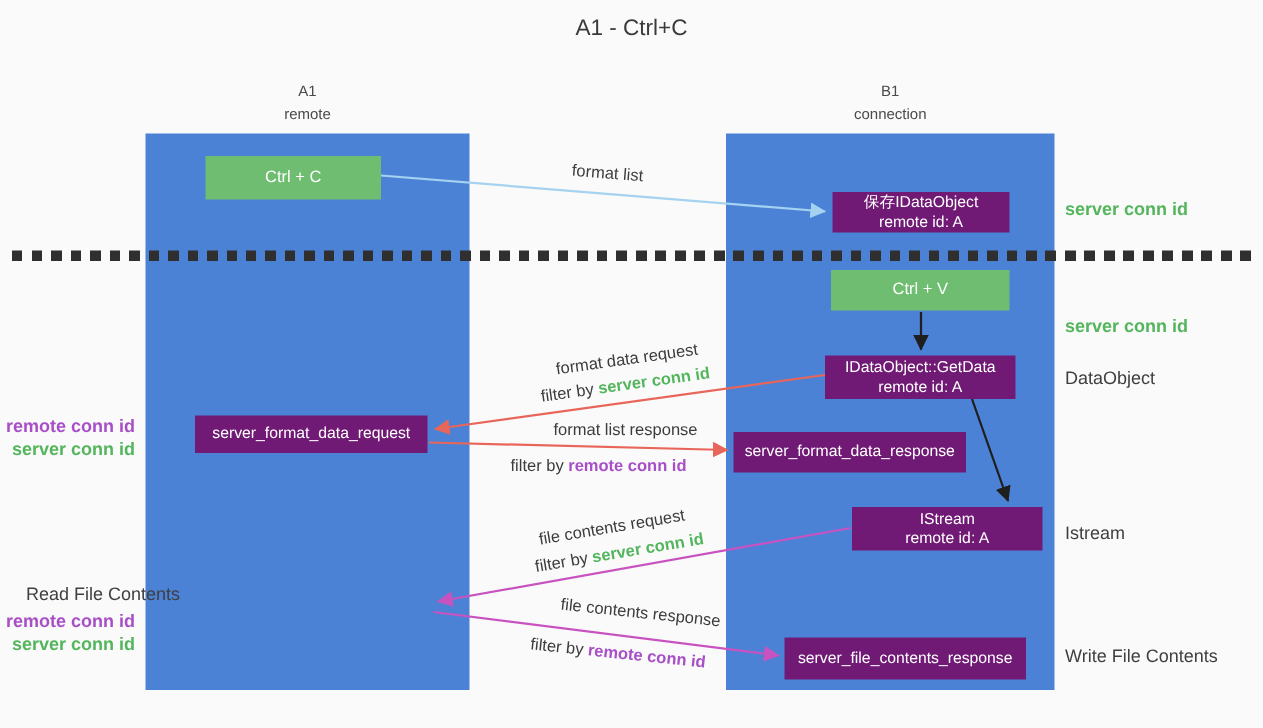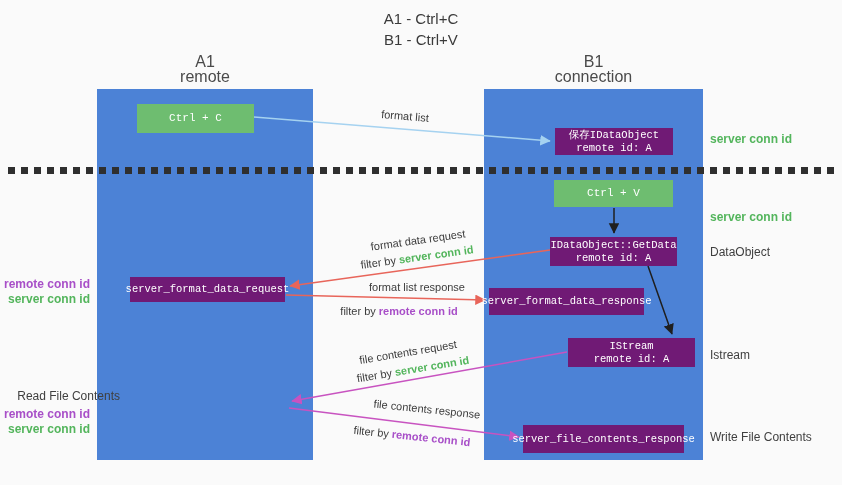--- a/index.html
+++ b/index.html
@@ -1,48 +1,47 @@
 <!DOCTYPE html>
 <html><head>
 <meta charset="utf-8">
 <style>
   html,body{margin:0;padding:0;background:#fafafa;}
   .canvas{position:relative;width:842px;height:485px;background:#fafafa;overflow:hidden;
           font-family:"Liberation Sans",sans-serif;color:#3c3c3c;}
   .title{position:absolute;top:8px;left:0;width:842px;text-align:center;
          font-size:15px;line-height:21px;color:#3a3a3a;}
-  .col-header{position:absolute;text-align:center;font-size:16px;line-height:15px;color:#4a4a4a;}
+  .col-header{position:absolute;text-align:center;font-size:10px;line-height:15px;color:#4a4a4a;}
   .column{position:absolute;top:89px;height:371px;background:#4c82d6;}
   .col-a1{left:97px;width:216px;}
   .col-b1{left:484px;width:219px;}
   .dotted{position:absolute;left:8px;top:167px;width:828px;height:7px;
           background:repeating-linear-gradient(90deg,#2f2f2f 0 7px,transparent 7px 13px);}
   .box{position:absolute;display:flex;flex-direction:column;align-items:center;justify-content:center;
-       color:#fff;font-size:10.5px;line-height:13px;text-align:center;white-space:nowrap;font-family:Liberation Mono, monospace;}
+       color:#fff;font-size:10.5px;line-height:13px;text-align:center;white-space:nowrap;}
   .green{background:#6ebd70;}
   .orange{background:#701a75;}
   .arrow-label{position:absolute;font-size:11px;white-space:nowrap;color:#3c3c3c;
                transform-origin:center center;}
   .key-green{color:#53b55c;font-weight:bold;}
   .key-purple{color:#a84fc8;font-weight:bold;}
   .side-label{position:absolute;font-size:12px;white-space:nowrap;}
   .side-dark{color:#3f3f3f;}
   .side-green{color:#53b55c;font-weight:bold;}
   .side-purple{color:#a84fc8;font-weight:bold;}
   .left-stack{position:absolute;text-align:right;font-size:12px;line-height:15px;white-space:nowrap;}
   svg.arrows{position:absolute;left:0;top:0;width:842px;height:485px;pointer-events:none;}
 </style>
 </head>
 <body>
 
 <div class="canvas">
 
   <div class="title">
     <div>A1 - Ctrl+C</div>
-    <div>B1 - Ctrl+V</div>
   </div>
 
   <div class="col-header" style="left:97px;top:54px;width:216px;">
     <div>A1</div>
     <div>remote</div>
   </div>
   <div class="col-header" style="left:484px;top:54px;width:219px;">
     <div>B1</div>
     <div>connection</div>
   </div>

